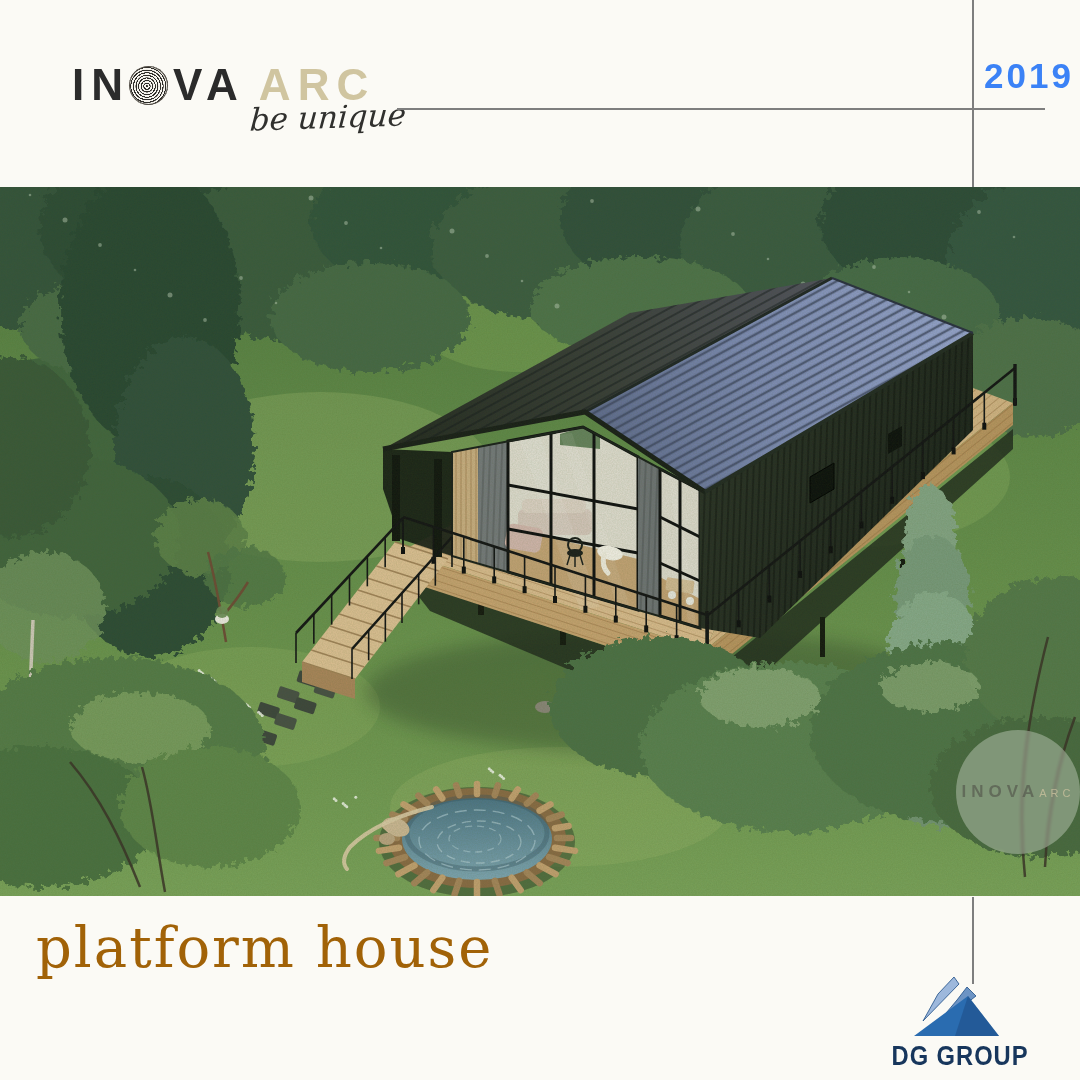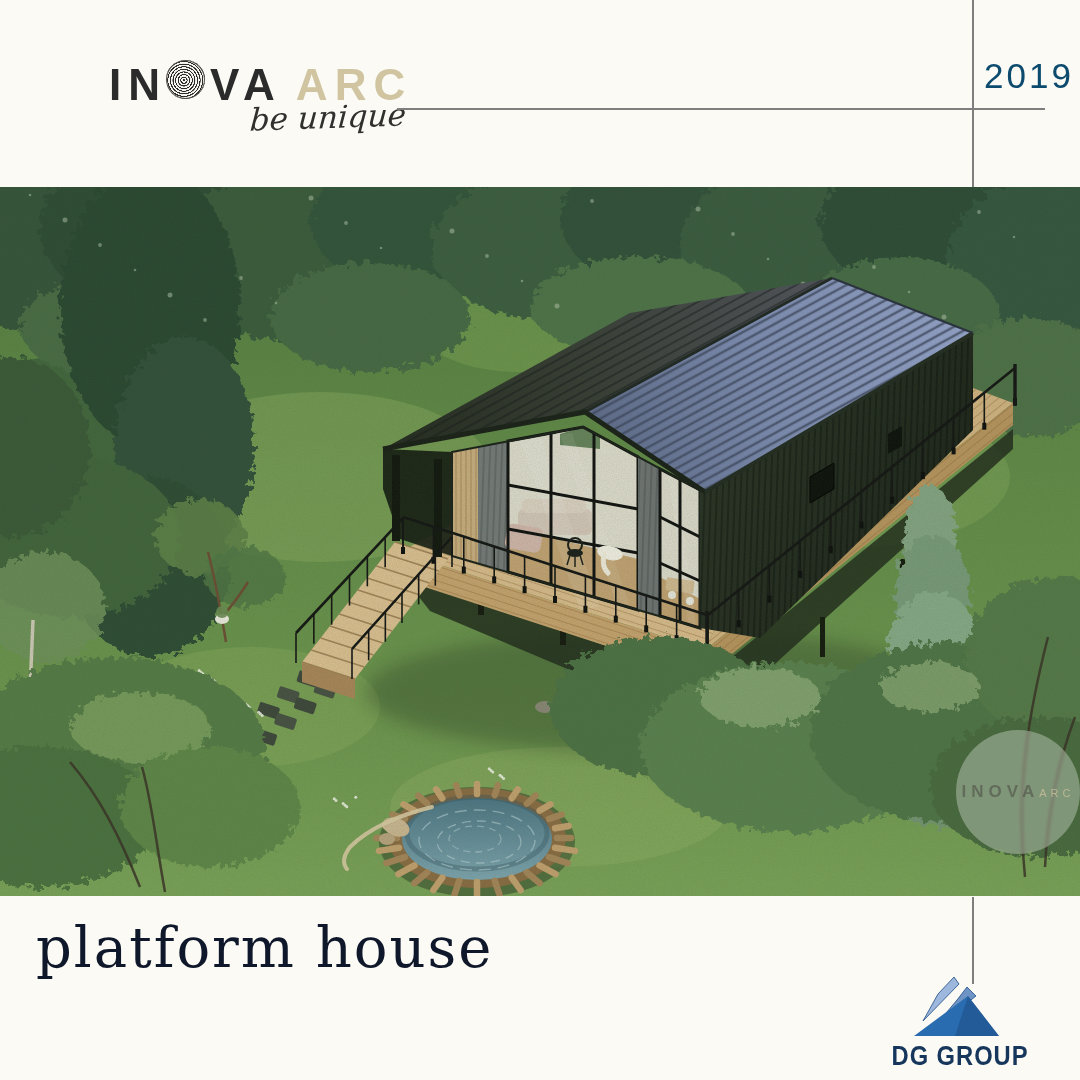--- a/index.html
+++ b/index.html
@@ -1,40 +1,40 @@
 <!DOCTYPE html>
 <html><head>
 <meta charset="utf-8">
 <style>
   html,body{margin:0;padding:0;background:#e8e6e0;}
   .canvas{position:relative;width:1080px;height:1080px;background:#fbfaf5;overflow:hidden;
           font-family:"Liberation Sans",sans-serif;}
   
-  .logo{position:absolute;left:72px;top:60px;display:flex;
-        font-size:44px;font-weight:700;letter-spacing:7px;color:#2b2b2b;margin-left:37px;}
+  .logo{position:absolute;left:72px;top:60px;display:flex;align-items:center;
+        font-size:44px;font-weight:700;letter-spacing:7px;color:#2b2b2b;}
   .logo .fp{width:39px;height:39px;border-radius:50%;margin:0 5px 0 -1px;
         background:repeating-radial-gradient(circle at 46% 52%, #2e2c28 0 .9px, #f6f4ee 1.2px 2.6px);
         box-shadow:inset 0 0 0 1px #55514a;}
   .logo .arc{color:#d0c5a0;}
   .tagline{position:absolute;left:250px;top:99px;font-family:"DejaVu Serif",serif;
         font-style:italic;font-size:31px;color:#30302e;transform:rotate(-2deg) skewX(-6deg);}
-  .year{position:absolute;left:984px;top:56px;font-size:35px;color:#0c4a6e;letter-spacing:3px;font-weight:400;}
+  .year{position:absolute;left:984px;top:56px;font-size:35px;color:#3b82f6;letter-spacing:3px;font-weight:700;}
   .hline{position:absolute;left:397px;top:108px;width:648px;height:2px;background:#7e7e7e;}
   .vline-top{position:absolute;left:972px;top:0;width:2px;height:187px;background:#7e7e7e;}
   .vline-bottom{position:absolute;left:972px;top:897px;width:2px;height:87px;background:#7e7e7e;}
   
   .scene{position:absolute;left:0;top:187px;width:1080px;height:709px;display:block;}
   .watermark{position:absolute;left:956px;top:730px;width:124px;height:124px;border-radius:50%;
         background:rgba(250,250,243,.32);backdrop-filter:blur(1.5px);
         display:flex;align-items:center;justify-content:center;}
   .watermark .w1{font-size:17px;letter-spacing:5px;color:rgba(78,78,70,.58);font-weight:600;}
   .watermark .w2{font-size:11px;letter-spacing:4px;color:rgba(205,195,160,.75);margin-top:2px;}
   
   .title{position:absolute;left:36px;top:915px;font-family:"DejaVu Serif",serif;
-        font-size:56px;color:#0f172a;letter-spacing:2px;}
+        font-size:56px;color:#a16207;letter-spacing:2px;}
   .dg-logo{position:absolute;left:895px;top:973px;width:130px;height:66px;}
   .dg-name{position:absolute;left:880px;top:1041px;width:160px;text-align:center;
         font-size:25px;font-weight:700;color:#17365c;letter-spacing:1px;transform:scale(.95,1.08);}
 </style>
 </head>
 <body>
 
 <div class="canvas">
 
   <div class="logo">

